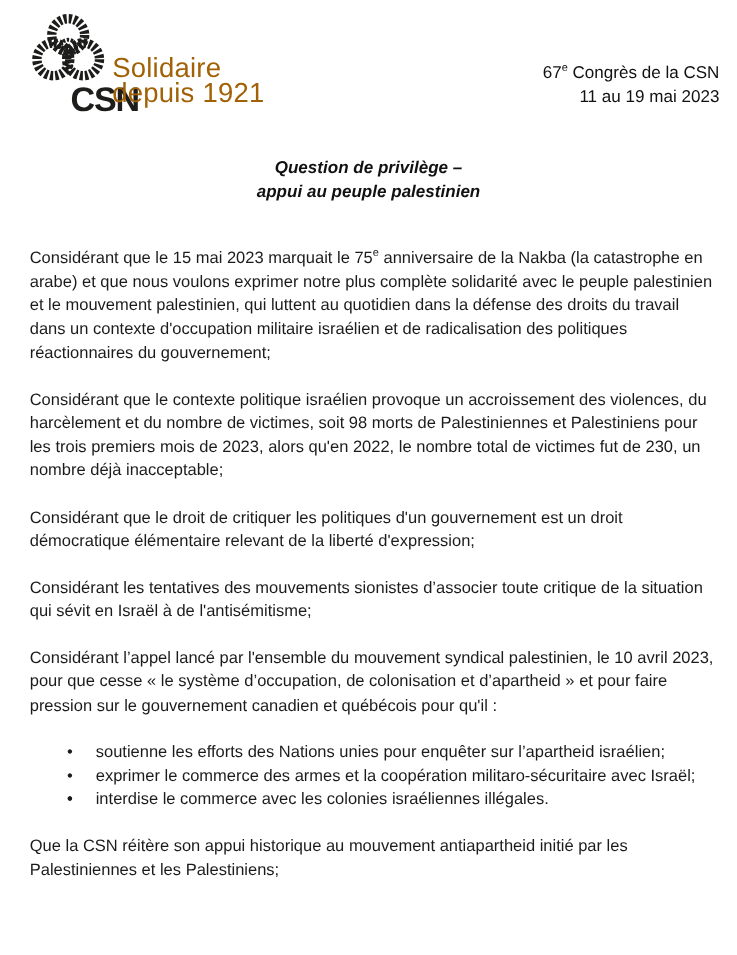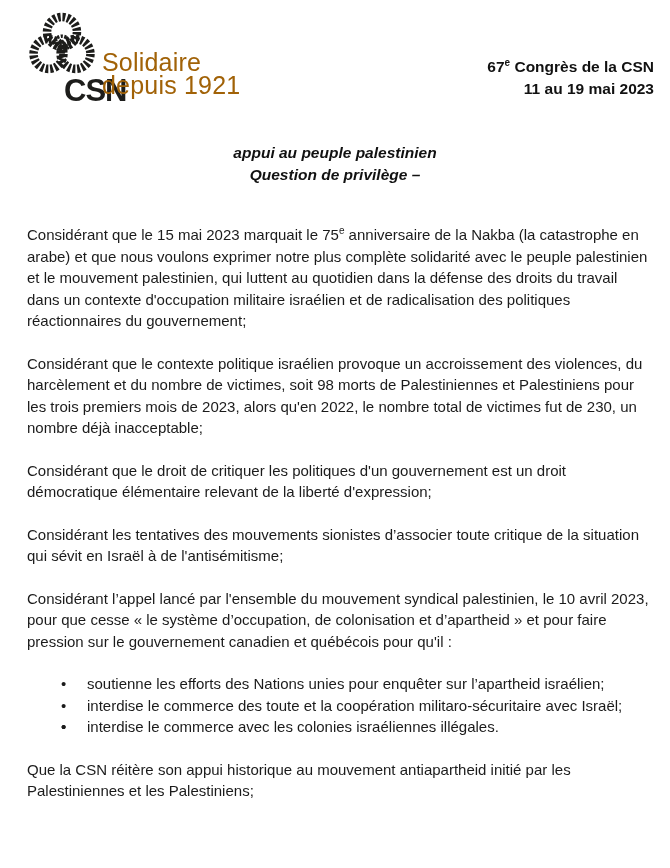--- a/index.html
+++ b/index.html
@@ -26,21 +26,21 @@
   }
   .tagline{
     position:absolute;left:102px;top:51px;
     font-size:25px;line-height:23px;
     color:#a16207;
     letter-spacing:0.2px;
   }
   .congress{
     position:absolute;right:16px;top:56px;
     text-align:right;
-    font-weight:bold;
+    font-weight:normal;
     font-size:15.5px;line-height:22px;
     color:#111;
   }
   sup{font-size:10px;vertical-align:super;line-height:0;}
   
   .doc-title{
     position:absolute;left:0;right:0;top:142px;
     text-align:center;
     font-weight:bold;font-style:italic;
     font-size:15.5px;line-height:22px;
@@ -88,39 +88,39 @@
     <div>Solidaire</div>
     <div>depuis 1921</div>
   </div>
 
   <div class="congress">
     <div><span>67</span><sup>e</sup><span> Congrès de la CSN</span></div>
     <div>11 au 19 mai 2023</div>
   </div>
 
   <div class="doc-title">
+    <div>Question de privilège –</div>
     <div>appui au peuple palestinien</div>
-    <div>Question de privilège –</div>
   </div>
 
   <div class="body">
 
     <p><span>Considérant que le 15 mai 2023 marquait le 75</span><sup>e</sup><span> anniversaire de la Nakba (la catastrophe en arabe) et que nous voulons exprimer notre plus complète solidarité avec le peuple palestinien et le mouvement palestinien, qui luttent au quotidien dans la défense des droits du travail dans un contexte d'occupation militaire israélien et de radicalisation des politiques réactionnaires du gouvernement;</span></p>
 
     <p>Considérant que le contexte politique israélien provoque un accroissement des violences, du harcèlement et du nombre de victimes, soit 98 morts de Palestiniennes et Palestiniens pour les trois premiers mois de 2023, alors qu'en 2022, le nombre total de victimes fut de 230, un nombre déjà inacceptable;</p>
 
     <p>Considérant que le droit de critiquer les politiques d'un gouvernement est un droit démocratique élémentaire relevant de la liberté d'expression;</p>
 
     <p>Considérant les tentatives des mouvements sionistes d’associer toute critique de la situation qui sévit en Israël à de l'antisémitisme;</p>
 
     <p>Considérant l’appel lancé par l'ensemble du mouvement syndical palestinien, le 10 avril 2023, pour que cesse « le système d’occupation, de colonisation et d’apartheid » et pour faire pression sur le gouvernement canadien et québécois pour qu'il :</p>
 
     <ul class="bullets">
       <li><span class="bullet-dot">•</span><span>soutienne les efforts des Nations unies pour enquêter sur l’apartheid israélien;</span></li>
-      <li><span class="bullet-dot">•</span><span>interdise le commerce des toute et la coopération militaro-sécuritaire avec Israël;</span></li>
+      <li><span class="bullet-dot">•</span><span>exprimer le commerce des armes et la coopération militaro-sécuritaire avec Israël;</span></li>
       <li><span class="bullet-dot">•</span></li>
       <li><span class="bullet-dot">•</span><span>interdise le commerce avec les colonies israéliennes illégales.</span></li>
     </ul>
 
 
     <p>Que la CSN réitère son appui historique au mouvement antiapartheid initié par les Palestiniennes et les Palestiniens;</p>
 
   </div>
 </div>
 

